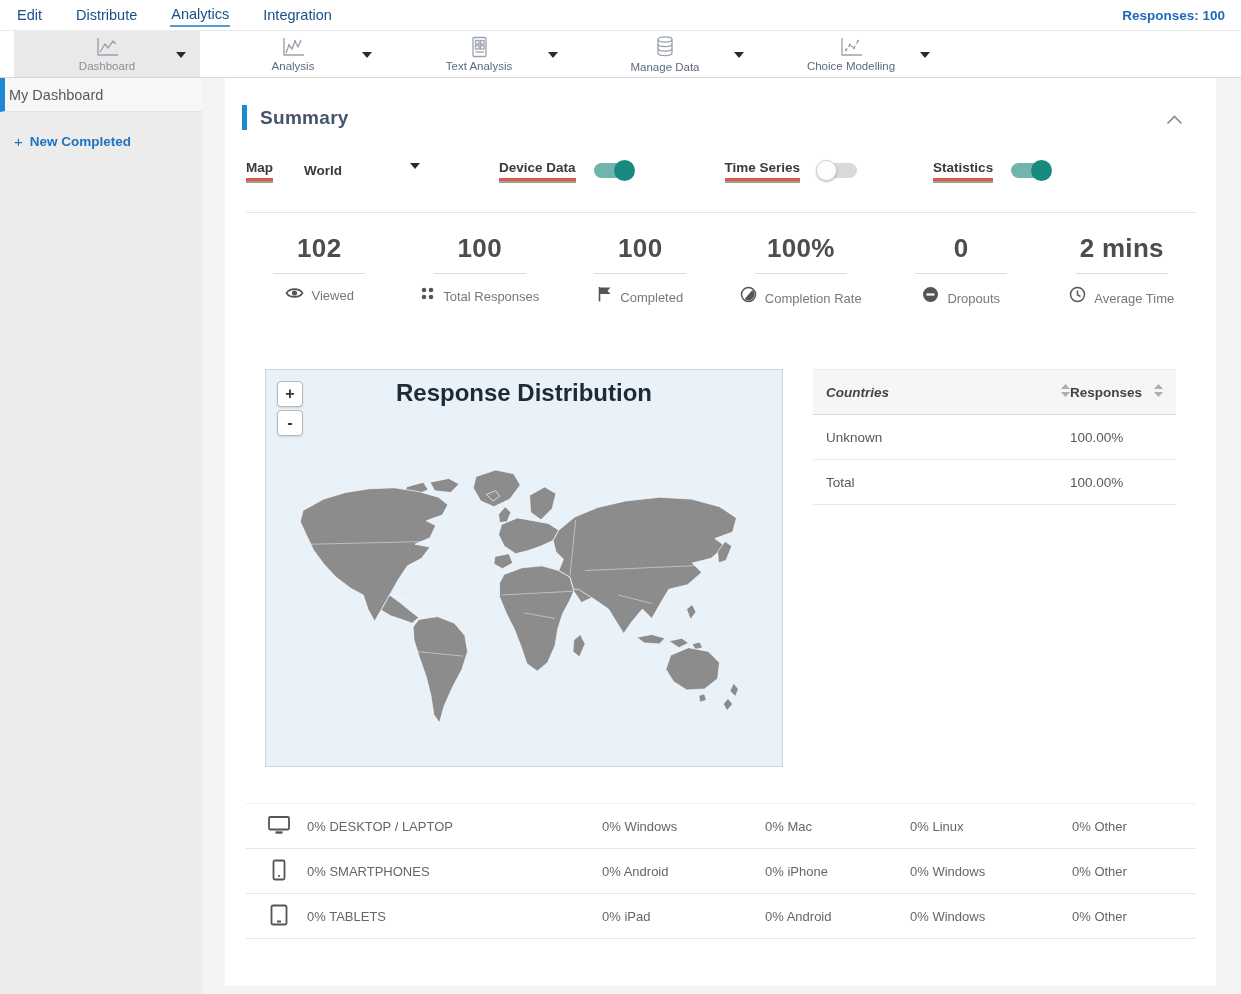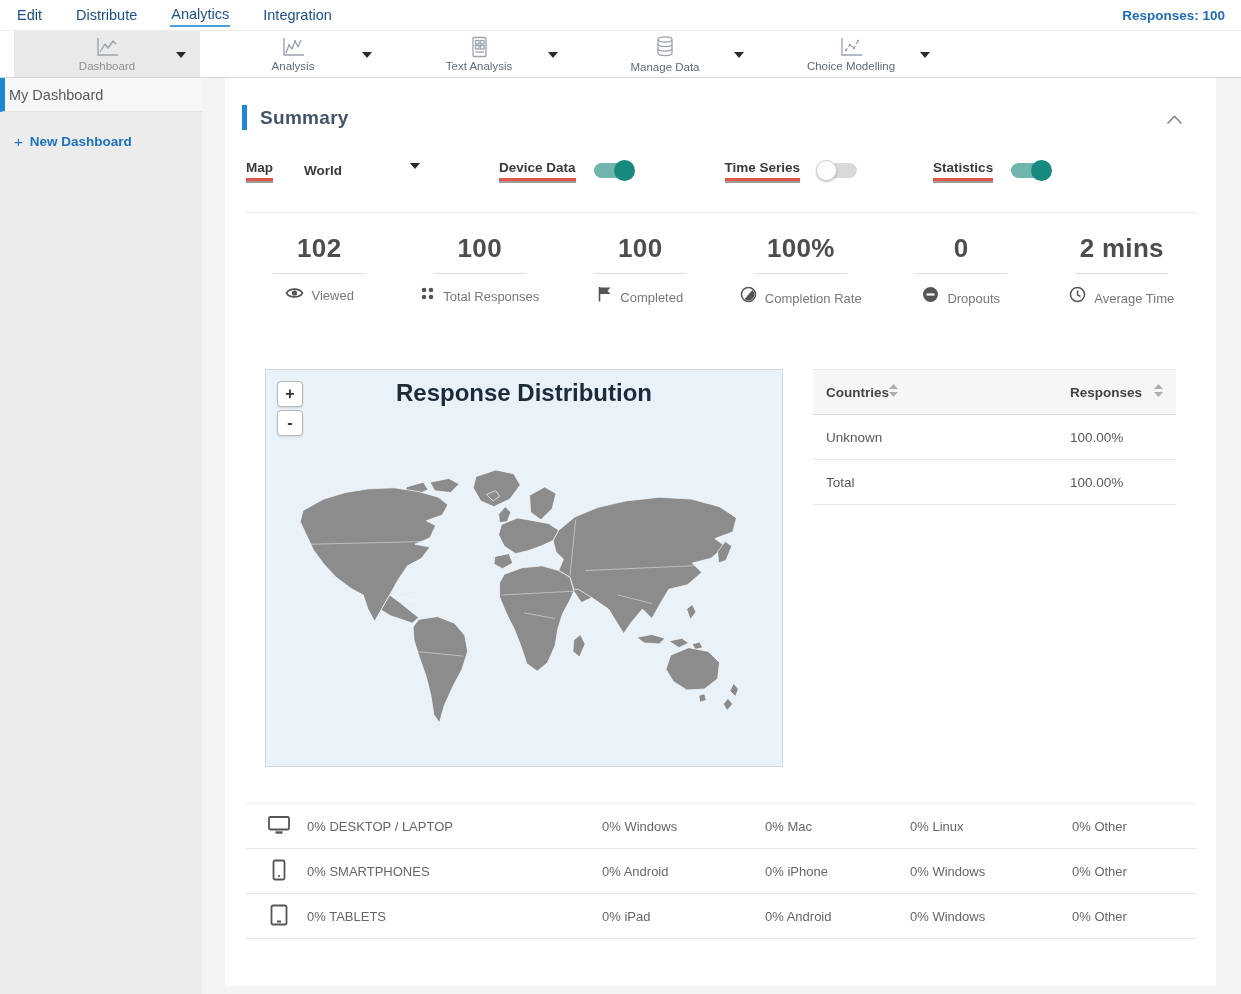--- a/index.html
+++ b/index.html
@@ -83,22 +83,22 @@
           font-size:16px; font-weight:700; color:#333; display:flex; align-items:center;
           justify-content:center; margin-bottom:3px; cursor:pointer;
           box-shadow:0 1px 2px rgba(0,0,0,.12); }
   .map-svg { position:absolute; left:4px; top:84px; width:508px; height:282px; }
 
   
   .ctable { position:absolute; left:588px; top:291px; width:363px; font-size:13.5px; }
   .ctable-head { height:46px; background:#f5f6f7; border-top:1px solid #e8e8e8;
                  border-bottom:1px solid #dadada; display:flex; align-items:center;
                  padding:0 13px; font-weight:700; color:#444; }
-  .ct-col-left { flex:1; display:flex; align-items:center; justify-content:flex-start;
-                 cursor:pointer; }
+  .ct-col-left { flex:1; display:flex; align-items:center; justify-content:space-between;
+                 cursor:pointer;font-style:italic; }
   .ct-col-right { width:93px; display:flex; align-items:center; justify-content:space-between;
                   cursor:pointer; }
   .ctable-row { height:45px; display:flex; align-items:center; padding:0 13px;
                 border-bottom:1px solid #e8e8e8; color:#585858; }
   .ctable-row .cr-left { flex:1; }
   .ctable-row .cr-right { width:93px; }
 
   
   .dtable { position:absolute; left:21px; top:725px; width:950px; border-top:1px solid #efefef; }
   .drow { display:grid; grid-template-columns:356px 163px 145px 162px 1fr; height:45px;
@@ -182,21 +182,21 @@
       <span class="tool-caret"></span>
     </div>
   </div>
 
   <div class="sidebar">
     <div class="side-item">
       <span>My Dashboard</span>
     </div>
     <div class="new-dash">
       <span class="plus">+</span>
-      <span>New Dashboard</span>
+      <span>New Completed</span>
     </div>
   </div>
 
   <div class="card">
 
     <div class="summary-head">
       <span class="blue-bar"></span>
       <span class="summary-title">Summary</span>
     </div>
     <span class="collapse-btn">

